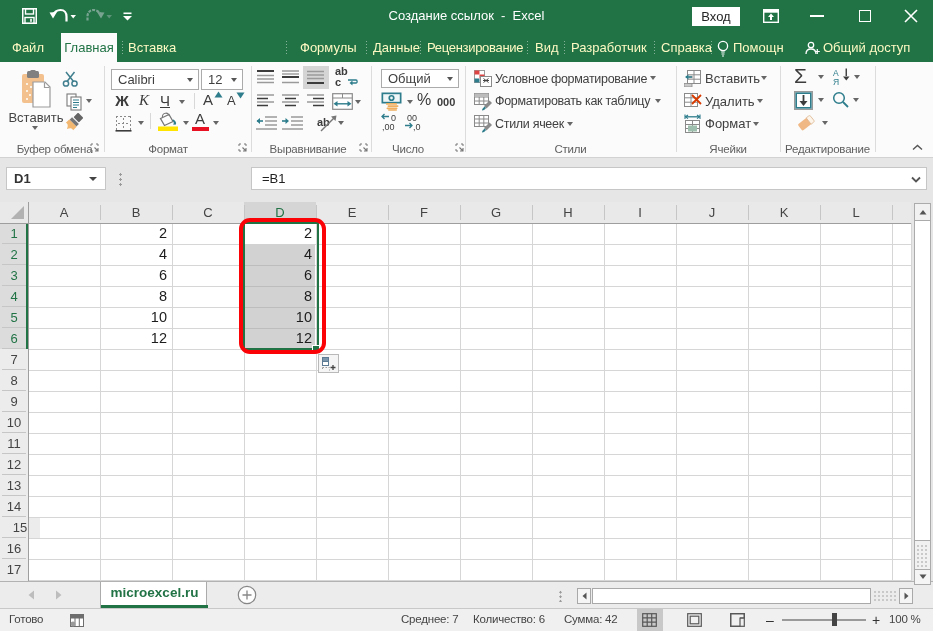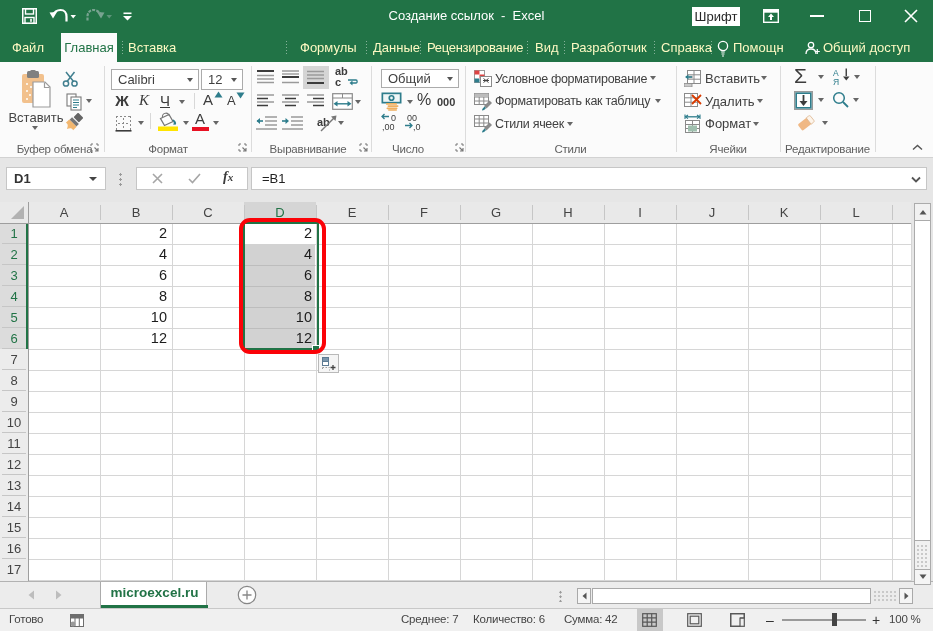--- a/index.html
+++ b/index.html
@@ -50,21 +50,21 @@
       <path d="M19.5 4.5 L12 4 L16 10.5 Z" fill="#95b3a9"></path>
       <path d="M21.5 7 L27 7 L24.2 10.4 Z" fill="#95b3a9" opacity="0.7"></path>
       </g>
     </svg>
 
     <svg class="abs" style="left:122px;top:12px" width="11" height="9" viewBox="0 0 11 9">
       <rect x="1.5" y="0.5" width="8" height="1.6" fill="#fff"></rect>
       <path d="M1 4 L10 4 L5.5 8.5 Z" fill="#fff"></path>
     </svg>
     <div class="abs" style="left:0;top:0;width:933px;height:33px;text-align:center;font-size:13px;color:#fff;line-height:31px;">Создание ссылок &nbsp;-&nbsp; Excel</div>
-    <div class="abs" style="left:692px;top:7px;width:48px;height:19px;background:#fff;font-size:13px;color:#262626;text-align:center;line-height:19px;">Шрифт</div>
+    <div class="abs" style="left:692px;top:7px;width:48px;height:19px;background:#fff;font-size:13px;color:#262626;text-align:center;line-height:19px;">Вход</div>
 
     <svg class="abs" style="left:763px;top:9px" width="16" height="14" viewBox="0 0 16 14">
       <rect x="0.7" y="0.7" width="14.6" height="12.6" fill="none" stroke="#fff" stroke-width="1.4"></rect>
       <rect x="0.7" y="0.7" width="14.6" height="3" fill="#fff"></rect>
       <path d="M8 4.5 L11 8 L9 8 L9 11 L7 11 L7 8 L5 8 Z" fill="#fff"></path>
     </svg>
 
     <div class="abs" style="left:810px;top:15px;width:14px;height:2px;background:#fff"></div>
 
     <div class="abs" style="left:859px;top:10px;width:12px;height:12px;border:1.5px solid #fff"></div>
@@ -401,29 +401,20 @@
     <svg class="abs" style="left:912px;top:82px" width="11" height="7" viewBox="0 0 11 7">
       <path d="M1 5.5 L5.5 1.5 L10 5.5" fill="none" stroke="#555" stroke-width="1.4"></path>
     </svg>
   </div>
   <div class="abs" id="fxrow">
     <div class="wbox" style="left:6px;top:9px;width:100px;height:23px;">
       <div class="abs" style="left:7px;top:0;font-size:13px;font-weight:bold;line-height:21px;color:#333;">D1</div>
       <div class="abs" style="right:8px;top:9px;width:0;height:0;border-left:4px solid transparent;border-right:4px solid transparent;border-top:4.5px solid #444;"></div>
     </div>
     <div class="abs" style="left:119px;top:14px;width:3px;height:14px;background-image:radial-gradient(circle, #9a9a9a 1px, transparent 1.2px);background-size:3px 5px;"></div>
-    <div class="wbox" style="left:136px;top:9px;width:112px;height:23px;">
-      <svg class="abs" style="left:15px;top:5px" width="11" height="11" viewBox="0 0 11 11">
-          <path d="M1 1 L10 10 M10 1 L1 10" stroke="#a6a6a6" stroke-width="1.6"></path>
-        </svg>
-      <svg class="abs" style="left:51px;top:5px" width="13" height="11" viewBox="0 0 13 11">
-          <path d="M1 6 L4.5 9.5 L12 1" fill="none" stroke="#a6a6a6" stroke-width="1.6"></path>
-        </svg>
-      <div class="abs" style="left:86px;top:1px;font-size:14px;font-style:italic;font-family:'Liberation Serif',serif;color:#3c3c3c;font-weight:bold;">f<span style="font-size:11px;">x</span></div>
-    </div>
     <div class="wbox" style="left:251px;top:9px;width:676px;height:23px;">
       <div class="abs" style="left:10px;top:0;font-size:13px;line-height:21px;color:#222;">=B1</div>
       <svg class="abs" style="right:5px;top:8px" width="10" height="7" viewBox="0 0 10 7">
           <path d="M1 1.5 L5 5.5 L9 1.5" fill="none" stroke="#555" stroke-width="1.8"></path>
         </svg>
     </div>
   </div>
   <div class="abs" id="grid">
 
     <div class="abs" style="left:28px;top:21px;width:883px;height:358px;background:#fff;"></div>
@@ -478,21 +469,21 @@
     <div class="abs" style="left:0;top:189px;width:28px;height:21px;background:#ececec;color:#444;font-size:13px;text-align:center;line-height:21px;">10</div>
     <div class="abs" style="left:2px;top:209px;width:24px;height:1px;background:#c6c6c6;"></div>
     <div class="abs" style="left:0;top:210px;width:28px;height:21px;background:#ececec;color:#444;font-size:13px;text-align:center;line-height:21px;">11</div>
     <div class="abs" style="left:2px;top:230px;width:24px;height:1px;background:#c6c6c6;"></div>
     <div class="abs" style="left:0;top:231px;width:28px;height:21px;background:#ececec;color:#444;font-size:13px;text-align:center;line-height:21px;">12</div>
     <div class="abs" style="left:2px;top:251px;width:24px;height:1px;background:#c6c6c6;"></div>
     <div class="abs" style="left:0;top:252px;width:28px;height:21px;background:#ececec;color:#444;font-size:13px;text-align:center;line-height:21px;">13</div>
     <div class="abs" style="left:2px;top:272px;width:24px;height:1px;background:#c6c6c6;"></div>
     <div class="abs" style="left:0;top:273px;width:28px;height:21px;background:#ececec;color:#444;font-size:13px;text-align:center;line-height:21px;">14</div>
     <div class="abs" style="left:2px;top:293px;width:24px;height:1px;background:#c6c6c6;"></div>
-    <div class="abs" style="left:0;top:294px;width:28px;height:21px;background:#ececec;color:#444;font-size:13px;text-align:center;line-height:21px;">15</div>
+    <div class="abs" style="left:0;top:294px;width:40px;height:21px;background:#ececec;color:#444;font-size:13px;text-align:center;line-height:21px;">15</div>
     <div class="abs" style="left:2px;top:314px;width:24px;height:1px;background:#c6c6c6;"></div>
     <div class="abs" style="left:0;top:315px;width:28px;height:21px;background:#ececec;color:#444;font-size:13px;text-align:center;line-height:21px;">16</div>
     <div class="abs" style="left:2px;top:335px;width:24px;height:1px;background:#c6c6c6;"></div>
     <div class="abs" style="left:0;top:336px;width:28px;height:22px;background:#ececec;color:#444;font-size:13px;text-align:center;line-height:21px;">17</div>
     <div class="abs" style="left:25.5px;top:0px;width:2.5px;height:126px;background:#217346;"></div>
       </div>
 
     <div class="abs" style="left:0;top:0;width:28px;height:21px;background:#e9e9e9;"></div>
     <svg class="abs" style="left:10px;top:4px" width="15" height="14" viewBox="0 0 15 14">
         <path d="M14 0 L14 13 L1 13 Z" fill="#b2b2b2"></path>

